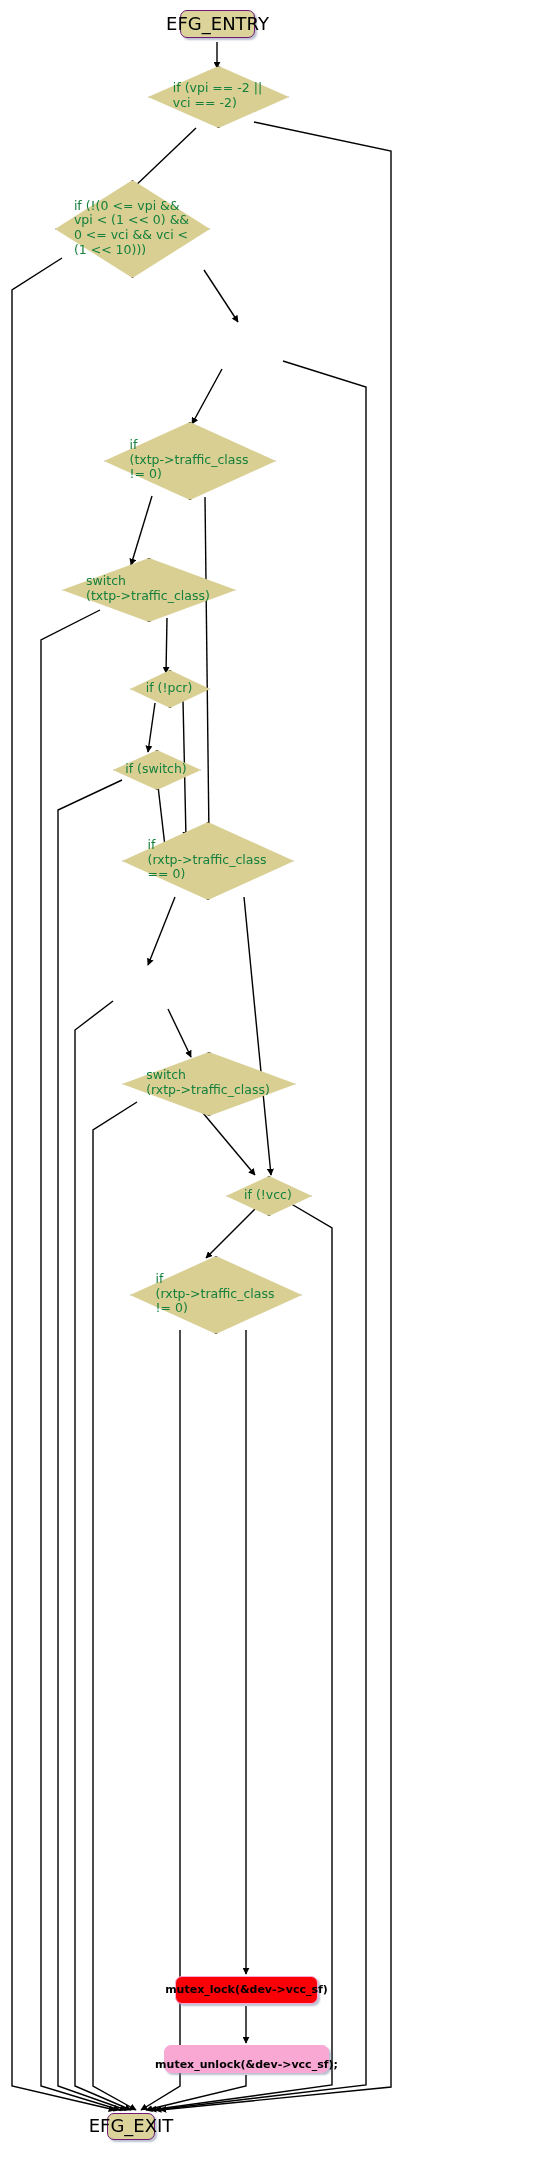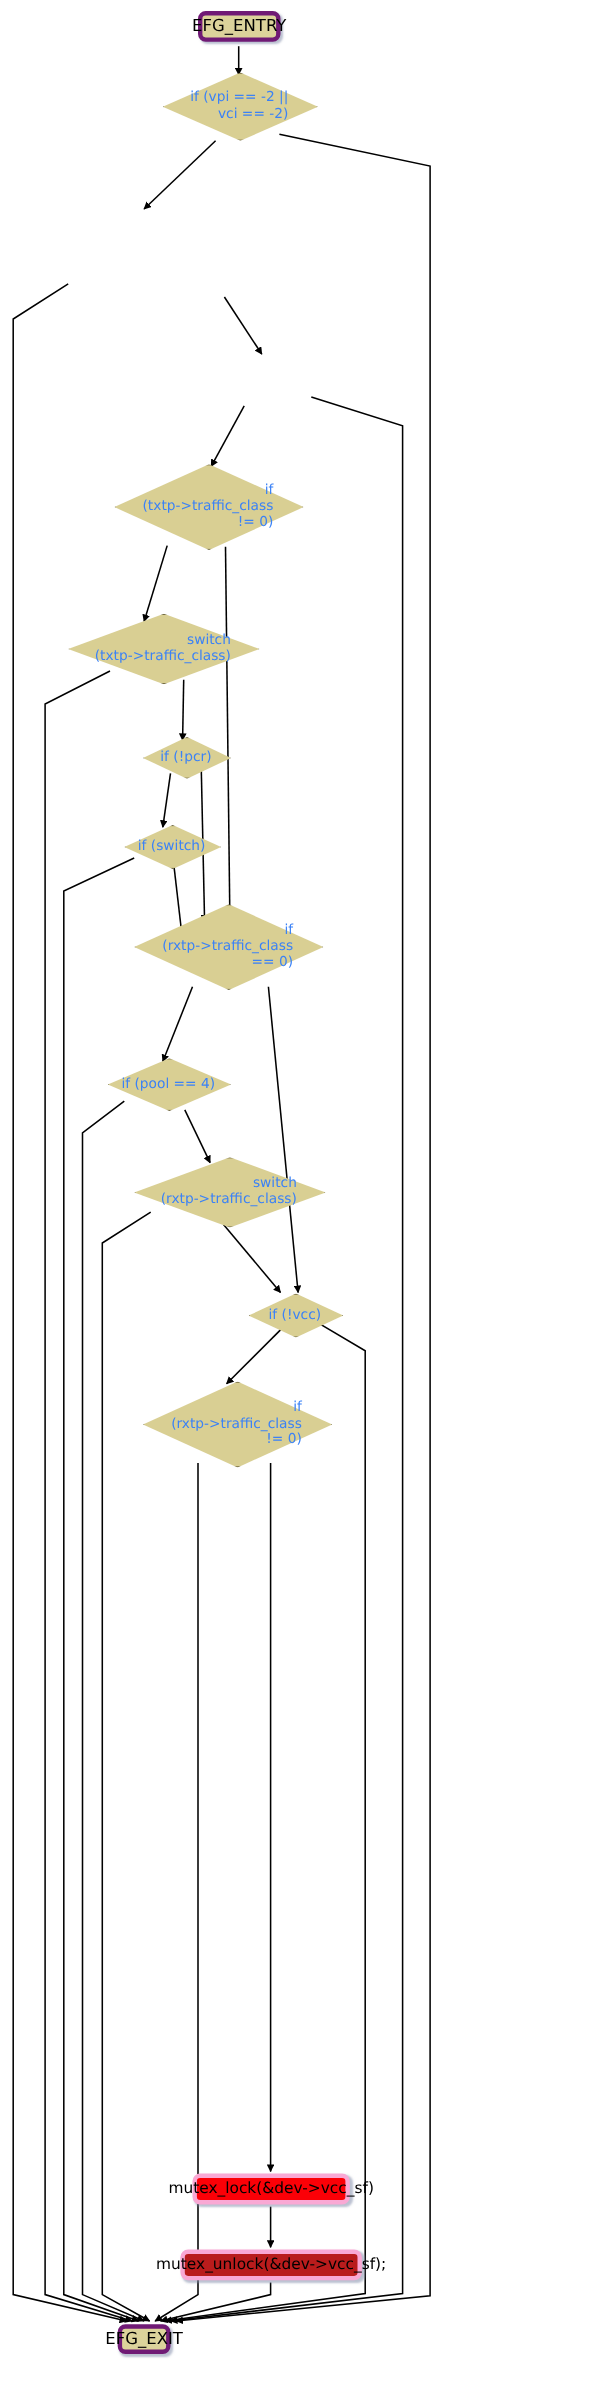--- a/index.html
+++ b/index.html
@@ -25,28 +25,28 @@
     height: 2170px;
     pointer-events: none;
   }
   .node {
     position: absolute;
     box-sizing: border-box;
   }
   
   .terminal {
     background: #dcd39b;
-    border: 4px solid #701a75;
+    border: 1px solid #701a75;
     border-radius: 7px;
     color: #000000;
     display: flex;
     align-items: center;
     justify-content: center;
     text-align: center;
-    font-size: 15px;
+    font-size: 18px;
     line-height: 1.15;
     box-shadow: 2px 2px 2px rgba(130,140,170,0.55);
     white-space: pre;
   }
   
   .decision {
     display: flex;
     align-items: center;
     justify-content: center;
   }
@@ -55,45 +55,47 @@
     left: 0; top: 0;
     width: 100%; height: 100%;
     background: #d9cf93;
     border: 1px solid #6b6338;
     clip-path: polygon(50% 0%, 100% 50%, 50% 100%, 0% 50%);
     filter: drop-shadow(2px 2px 1.5px rgba(130,140,170,0.65));
   }
   .decision .dlabel {
     position: relative;
     z-index: 2;
-    text-align: right;
+    text-align: left;
     font-size: 12.5px;
     line-height: 1.18;
-    color: #3b82f6;
+    color: #15803d;
     white-space: pre;
   }
   
   .action {
-    border: 4px solid #f9a8d4;
+    border: 1px solid #f9a8d4;
     border-radius: 7px;
     display: flex;
     align-items: center;
     justify-content: center;
     text-align: center;
-    font-size: 14px;
+    font-size: 11px;
     line-height: 1.15;
     color: #000000;
     box-shadow: 2px 2px 2px rgba(130,140,170,0.55);
     white-space: pre;
+    font-weight: bold;
   }
   .action.lock {
     background: #fb0007;
   }
   .action.unlock {
-    background: #b91c1c;
+    background: #f9a8d4;
+    align-items: flex-end;
   }
 </style>
 </head>
 <body>
 
 <div id="canvas">
 
   <svg id="edges" viewBox="0 0 555 2170" xmlns="http://www.w3.org/2000/svg">
     <defs>
       <marker id="arrow" viewBox="0 0 10 10" refX="9" refY="5" markerWidth="5" markerHeight="5" orient="auto-start-reverse">
@@ -161,20 +163,27 @@
   <div class="node terminal" style="left:180px; top:10px; width:75px; height:28px;">
     <span>EFG_ENTRY</span>
   </div>
 
   <div class="node decision" style="left:148px; top:66px; width:139px; height:60px;">
     <span class="dshape"></span>
     <span class="dlabel">if (vpi == -2 ||
 vci == -2)</span>
   </div>
 
+  <div class="node decision" style="left:55px; top:180px; width:153px; height:96px;">
+    <span class="dshape"></span>
+    <span class="dlabel">if (!(0 &lt;= vpi &amp;&amp;
+vpi &lt; (1 &lt;&lt; 0) &amp;&amp;
+0 &lt;= vci &amp;&amp; vci &lt;
+(1 &lt;&lt; 10)))</span>
+  </div>
 
 
   <div class="node decision" style="left:104px; top:422px; width:170px; height:76px;">
     <span class="dshape"></span>
     <span class="dlabel">if
 (txtp-&gt;traffic_class
 != 0)</span>
   </div>
 
   <div class="node decision" style="left:62px; top:558px; width:172px; height:62px;">
@@ -193,24 +202,20 @@
     <span class="dlabel">if (switch)</span>
   </div>
 
   <div class="node decision" style="left:122px; top:822px; width:170px; height:76px;">
     <span class="dshape"></span>
     <span class="dlabel">if
 (rxtp-&gt;traffic_class
 == 0)</span>
   </div>
 
-  <div class="node decision" style="left:98px; top:962px; width:110px; height:46px;">
-    <span class="dshape"></span>
-    <span class="dlabel">if (pool == 4)</span>
-  </div>
 
   <div class="node decision" style="left:122px; top:1052px; width:172px; height:62px;">
     <span class="dshape"></span>
     <span class="dlabel">switch
 (rxtp-&gt;traffic_class)</span>
   </div>
 
   <div class="node decision" style="left:226px; top:1176px; width:84px; height:38px;">
     <span class="dshape"></span>
     <span class="dlabel">if (!vcc)</span>

